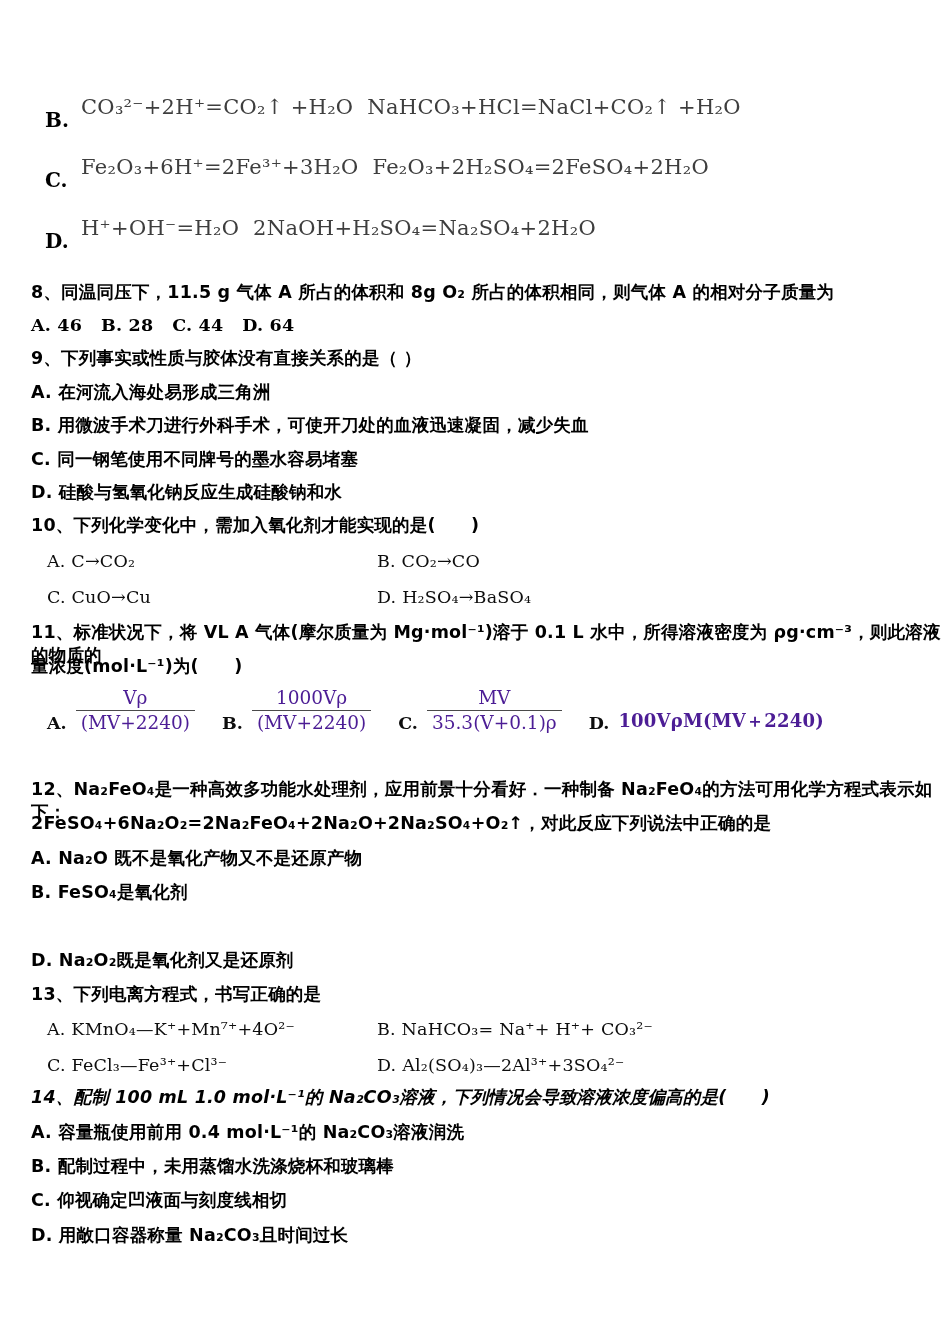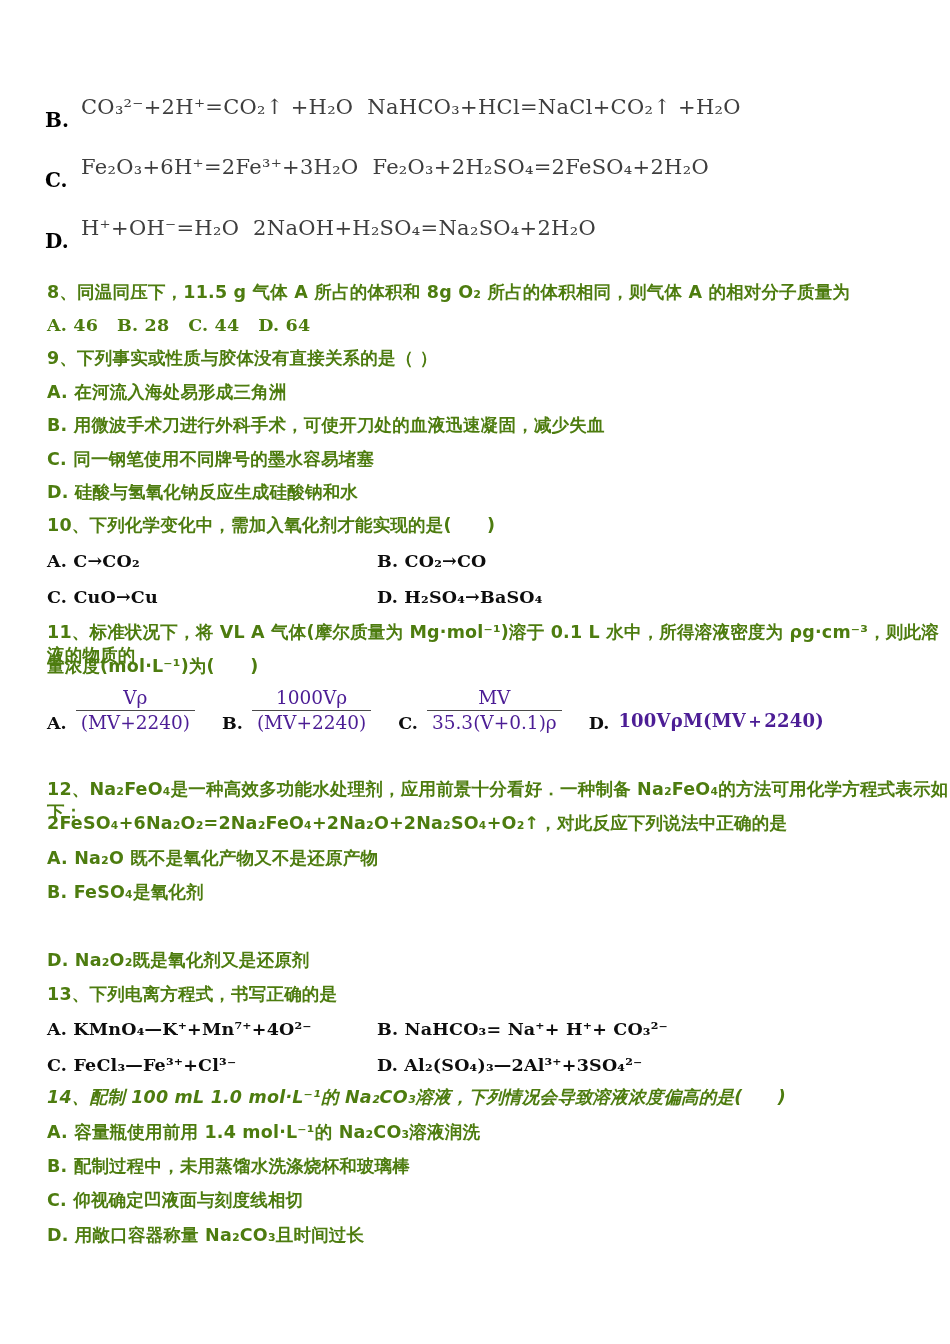--- a/index.html
+++ b/index.html
@@ -6,45 +6,45 @@
   .page{
     position:relative;
     width:950px;height:1344px;
     background:#ffffff;
     overflow:hidden;
     color:#0d0d0d;
     font-family:"DejaVu Sans","Liberation Sans",sans-serif;
   }
   
   .ln{
-    position:absolute;left:47px;
+    position:absolute;left:31px;
     white-space:pre-wrap;
     font-weight:bold;
     font-size:17.5px;
     line-height:23px;
-    color:#4d7c0f;
+    color:#000000;
     letter-spacing:0.2px;
   }
   
   .eqrow{position:absolute;left:45px;display:flex;align-items:flex-start;}
   .eqrow .lbl{
     font-family:"DejaVu Serif","Liberation Serif",serif;
     font-weight:bold;font-size:20px;color:#000;
     width:36px;position:relative;top:13px;flex:none;
   }
   .eqrow .eq{
     font-family:"DejaVu Serif","Liberation Serif",serif;
     font-size:21px;color:#3e3e3e;white-space:pre-wrap;letter-spacing:0.3px;
   }
   
   .grid2{
     position:absolute;left:47px;
     display:grid;grid-template-columns:330px auto;
     row-gap:13px;
-    font-weight:bold;font-size:17.5px;line-height:23px;
+    font-weight:normal;font-size:17.5px;line-height:23px;
     font-family:"DejaVu Serif","Liberation Serif",serif;
     white-space:pre-wrap;letter-spacing:0.2px;
   }
   
   .serifln{font-family:"DejaVu Serif","Liberation Serif",serif;}
   
   .fracrow{position:absolute;left:47px;display:flex;align-items:flex-end;gap:27px;}
   .fitem{display:flex;align-items:flex-end;gap:9px;}
   .flbl{
     font-family:"DejaVu Serif","Liberation Serif",serif;
@@ -135,18 +135,18 @@
 
   <div class="ln" style="top:983px;">13、下列电离方程式，书写正确的是</div>
   <div class="grid2" style="top:1018px;">
     <span>A. KMnO₄—K⁺+Mn⁷⁺+4O²⁻</span>
     <span>B. NaHCO₃= Na⁺+ H⁺+ CO₃²⁻</span>
     <span>C. FeCl₃—Fe³⁺+Cl³⁻</span>
     <span>D. Al₂(SO₄)₃—2Al³⁺+3SO₄²⁻</span>
   </div>
 
   <div class="ln" style="top:1086px;font-style:italic;">14、配制 100 mL 1.0 mol·L⁻¹的 Na₂CO₃溶液，下列情况会导致溶液浓度偏高的是(　　)</div>
-  <div class="ln" style="top:1121px;">A. 容量瓶使用前用 1.4 mol·L⁻¹的 Na₂CO₃溶液润洗</div>
+  <div class="ln" style="top:1121px;">A. 容量瓶使用前用 0.4 mol·L⁻¹的 Na₂CO₃溶液润洗</div>
   <div class="ln" style="top:1155px;">B. 配制过程中，未用蒸馏水洗涤烧杯和玻璃棒</div>
   <div class="ln" style="top:1189px;">C. 仰视确定凹液面与刻度线相切</div>
   <div class="ln" style="top:1224px;">D. 用敞口容器称量 Na₂CO₃且时间过长</div>
 
 </div>
 
 </body></html>

